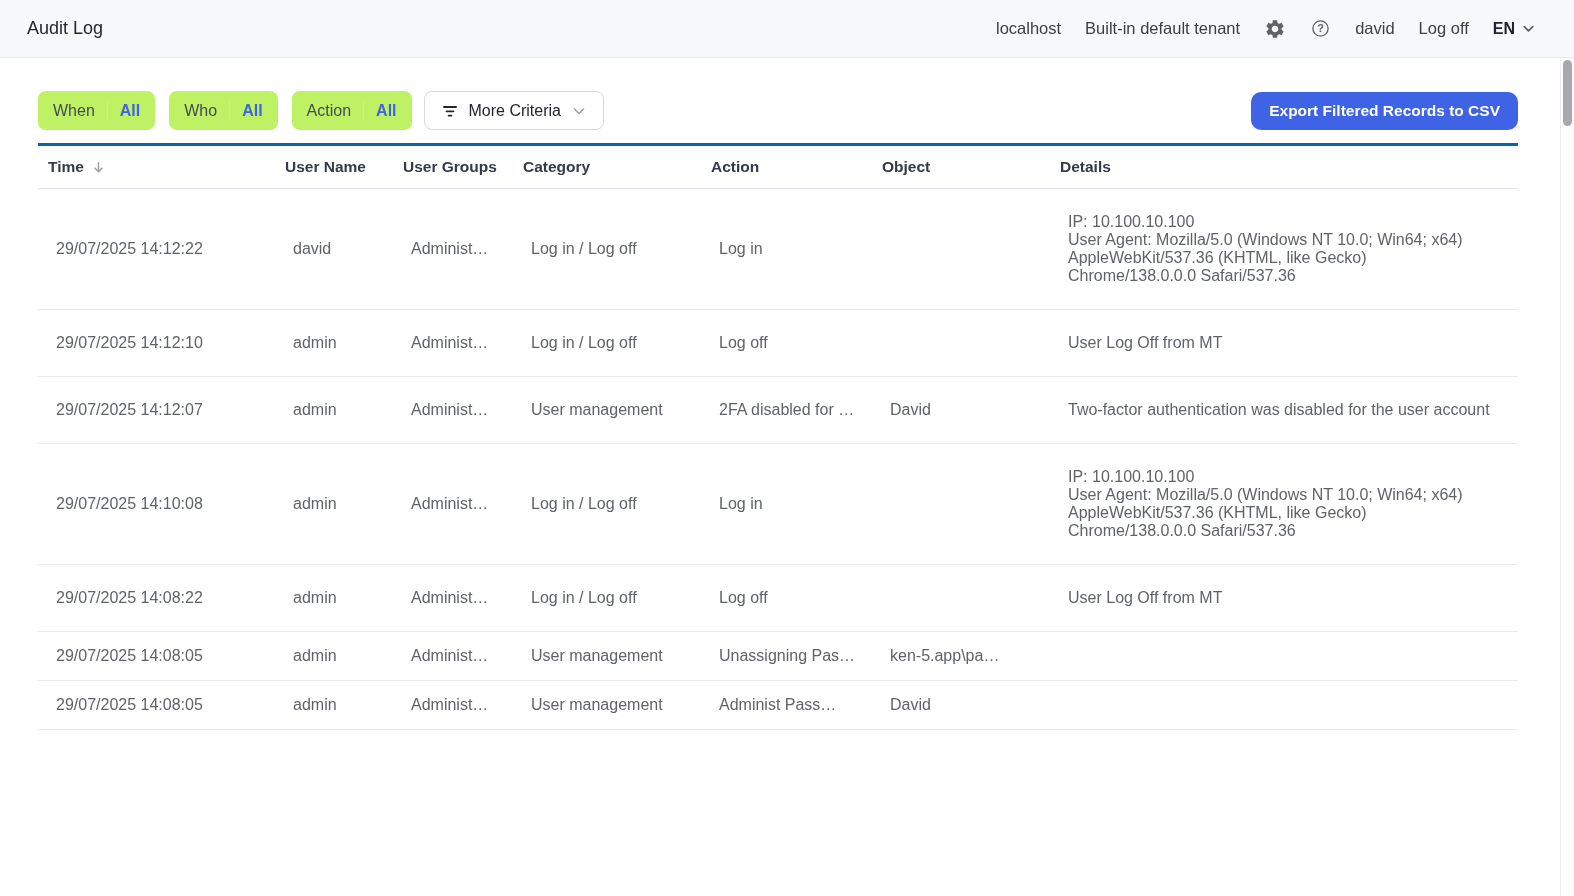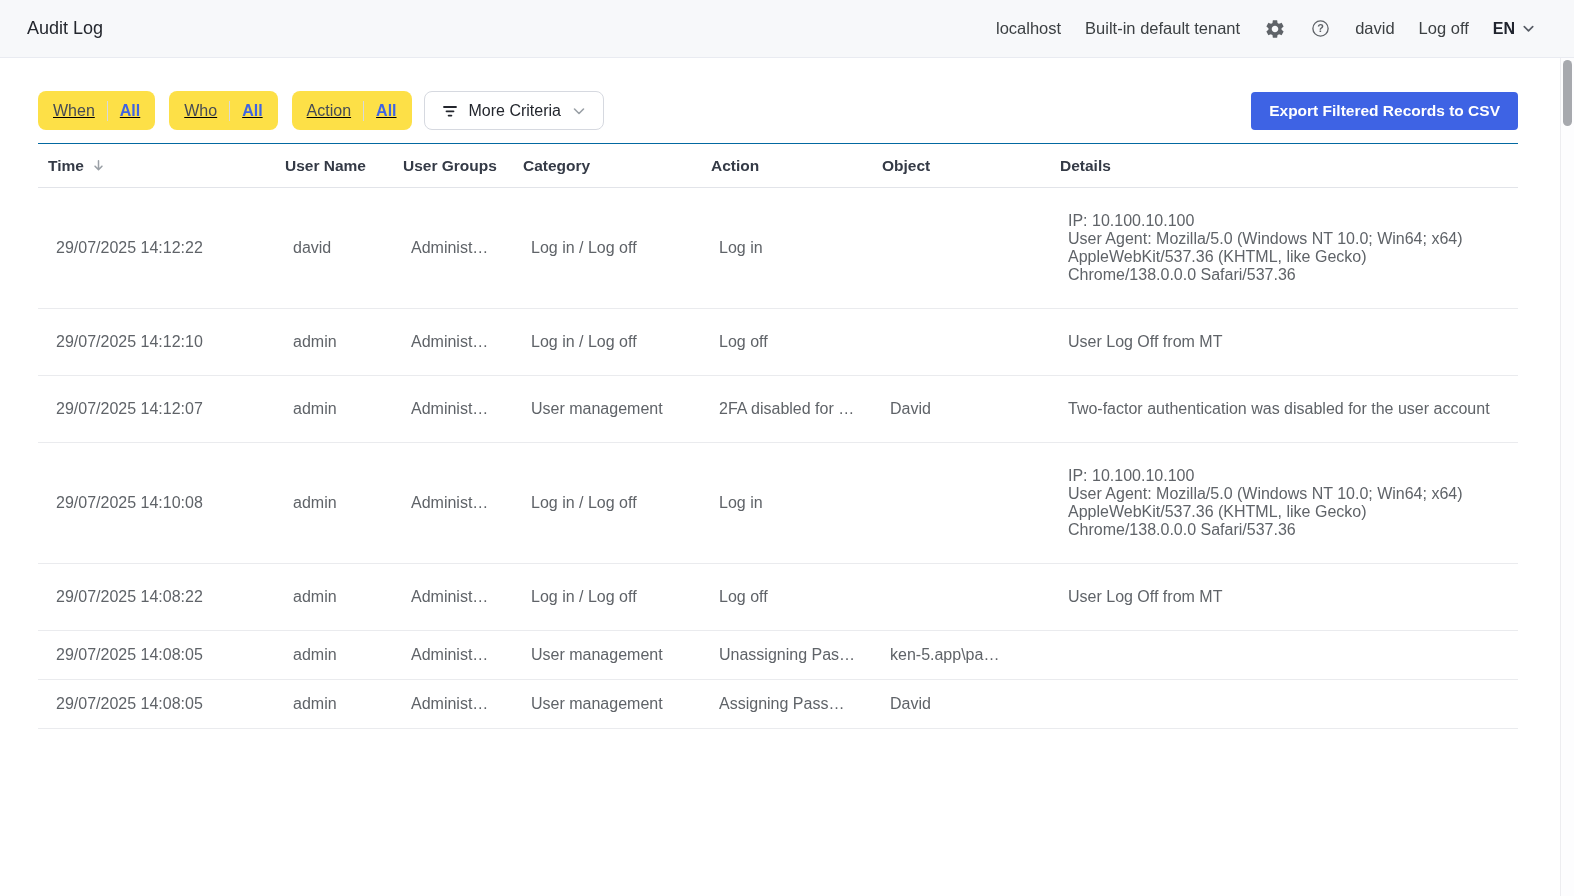--- a/index.html
+++ b/index.html
@@ -18,43 +18,43 @@
   .page-title { font-size:18px; color:#24272e; }
   .topbar-right { display:flex; align-items:center; gap:24px; font-size:16.5px; color:#3c4043; }
   .topbar-item { white-space:nowrap; cursor:default; }
   .icon-btn { display:flex; align-items:center; justify-content:center; cursor:pointer; background:none; border:none; padding:0; }
   .lang { display:flex; align-items:center; gap:6px; font-weight:700; font-size:16px; color:#20242e; cursor:pointer; }
   
   .content { padding:0 56px 0 38px; }
   .filter-bar { margin-top:33px; height:39px; display:flex; align-items:center; gap:14px; }
   .chip {
     display:flex; align-items:center; gap:12px; height:39px;
-    background:#fde047; border:none; border-radius:8px; padding:0 15px;
-    font-family:inherit; font-size:16px; cursor:pointer;text-decoration:underline;
+    background:#bef264; border:none; border-radius:8px; padding:0 15px;
+    font-family:inherit; font-size:16px; cursor:pointer;
   }
   .chip-label { color:#454a54; }
   .chip-div { width:1px; height:20px; background:#d7d9de; }
   .chip-value { color:var(--accent); font-weight:600; }
   .more-btn {
     display:flex; align-items:center; gap:10px; height:39px; margin-left:-2px;
     background:#ffffff; border:1px solid #d6d9e0; border-radius:8px; padding:0 16px;
     font-family:inherit; font-size:16px; color:#23262d; font-weight:400; cursor:pointer;
   }
   .spacer { flex:1; }
   .export-btn {
-    height:38px; background:var(--accent); color:#ffffff; border:none; border-radius:4px;
+    height:38px; background:var(--accent); color:#ffffff; border:none; border-radius:10px;
     padding:4px 18px; font-family:inherit; font-size:15.5px; font-weight:700; cursor:pointer;
     white-space:nowrap;
   }
   .export-btn + .export-btn { margin-left:2px; }
   
   table.audit { width:100%; border-collapse:collapse; table-layout:fixed; margin-top:13px; }
   thead th {
     height:44px; text-align:left; font-size:15.5px; font-weight:700; color:#343a46;
-    border-top:1px solid #0369a1; border-bottom:1px solid #e2e4e9; padding:0 0 0 10px;
+    border-top:3px solid #0369a1; border-bottom:1px solid #e2e4e9; padding:0 0 0 10px;
     white-space:nowrap;
   }
   thead th .th-flex { display:flex; align-items:center; gap:7px; }
   tbody td {
     border-bottom:1px solid #eaebee; color:#5f6368; font-size:16px;
     padding:14px 8px 14px 18px; height:28px; vertical-align:middle;
     white-space:nowrap; overflow:hidden;
   }
   tbody td.details-cell { padding-top:24px; padding-bottom:24px; white-space:normal; }
   .details-text { max-width:440px; line-height:18px; white-space:pre-line; }
@@ -249,21 +249,21 @@
     <td class="details-cell">
       <div class="details-text"></div>
     </td>
   </tr>
 
   <tr>
     <td>29/07/2025 14:08:05</td>
     <td>admin</td>
     <td>Administ…</td>
     <td>User management</td>
-    <td>Assigning Pass…</td>
+    <td>Administ Pass…</td>
     <td>David</td>
     <td class="details-cell">
       <div class="details-text"></div>
     </td>
   </tr>
 </tbody>
   </table>
 </main>
 
 <div class="scrollbar-track">

